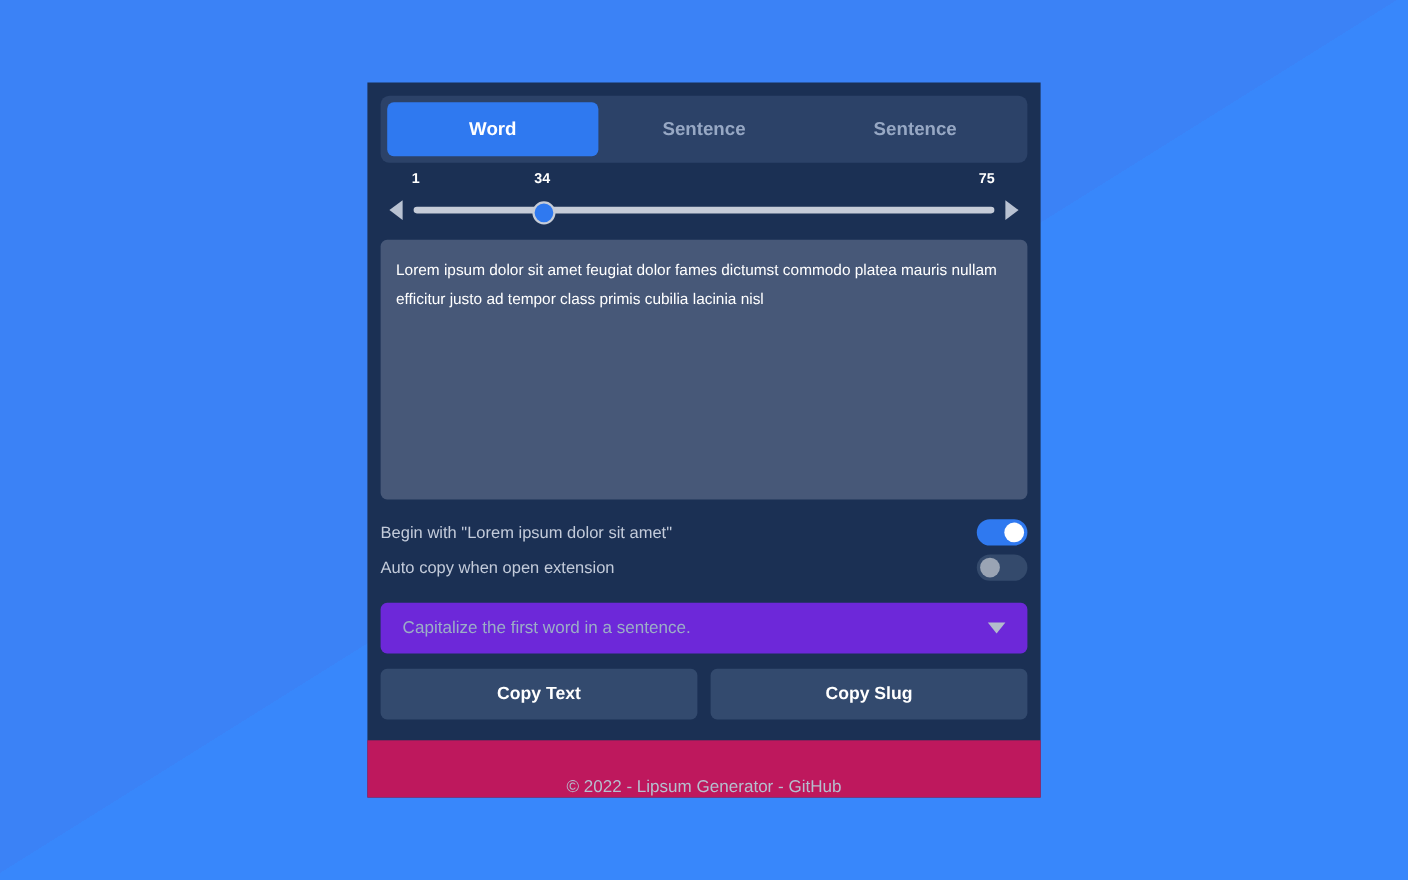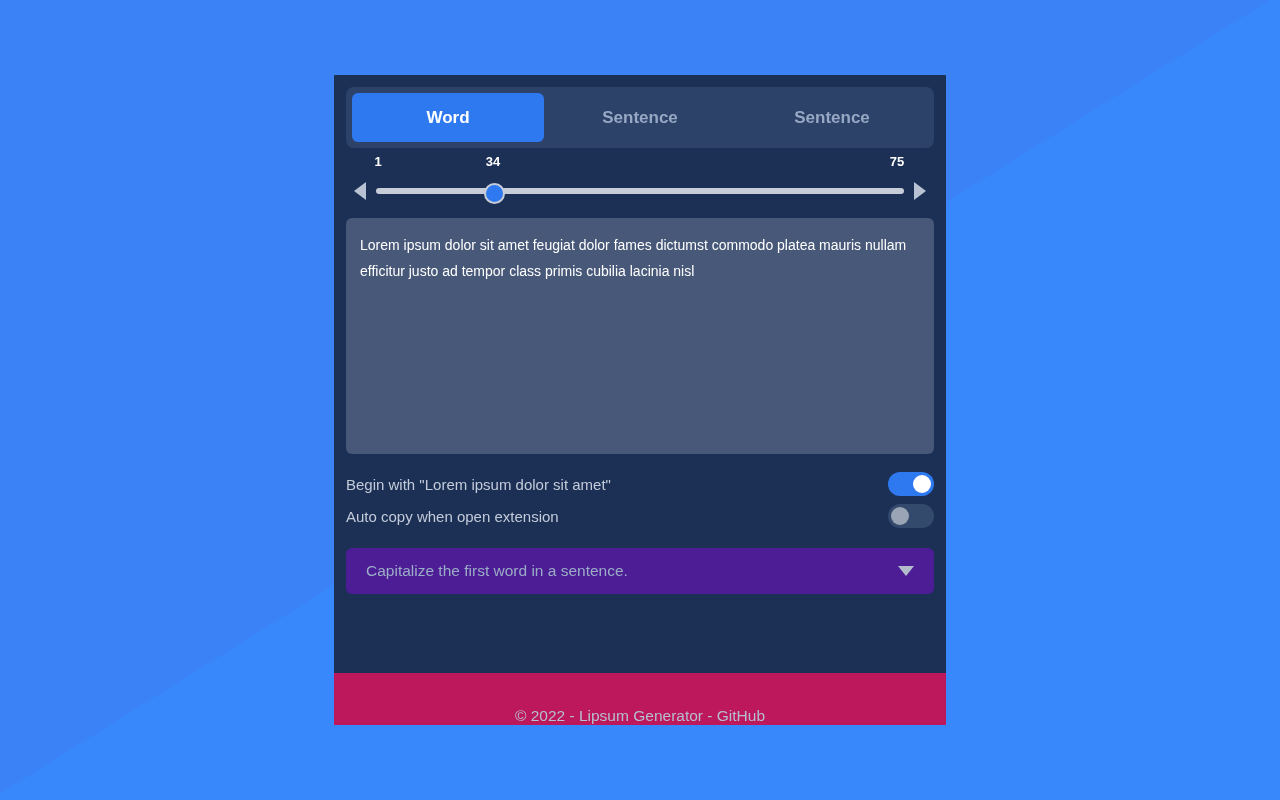--- a/index.html
+++ b/index.html
@@ -184,21 +184,21 @@
     height: 18px;
     border-radius: 50%;
   }
   .switch.on  .knob { right: 3px; background: #ffffff; }
   .switch.off .knob { left: 3px;  background: #9aa4b4; }
 
   
   .select {
     margin-top: 16px;
     height: 46px;
-    background: #4c1d95;
+    background: #6d28d9;
     border-radius: 6px;
     display: flex;
     align-items: center;
     justify-content: space-between;
     padding: 0 20px;
     box-sizing: border-box;
     cursor: pointer;
   }
   .select-value {
     font-size: 15.5px;
@@ -296,20 +296,24 @@
           <div class="knob"></div>
         </div>
       </div>
     </div>
 
     <div class="select">
       <span class="select-value">Capitalize the first word in a sentence.</span>
       <span class="caret"></span>
     </div>
 
+    <div class="actions">
+      <div class="btn">Copy Text</div>
+      <div class="btn">Copy Slug</div>
+    </div>
 
   </div>
 
   <div class="footer">
     <span class="footer-text"><span>© 2022 - Lipsum Generator - </span><a class="footer-link">GitHub</a></span>
   </div>
 
 </div>
 
 </body></html>

